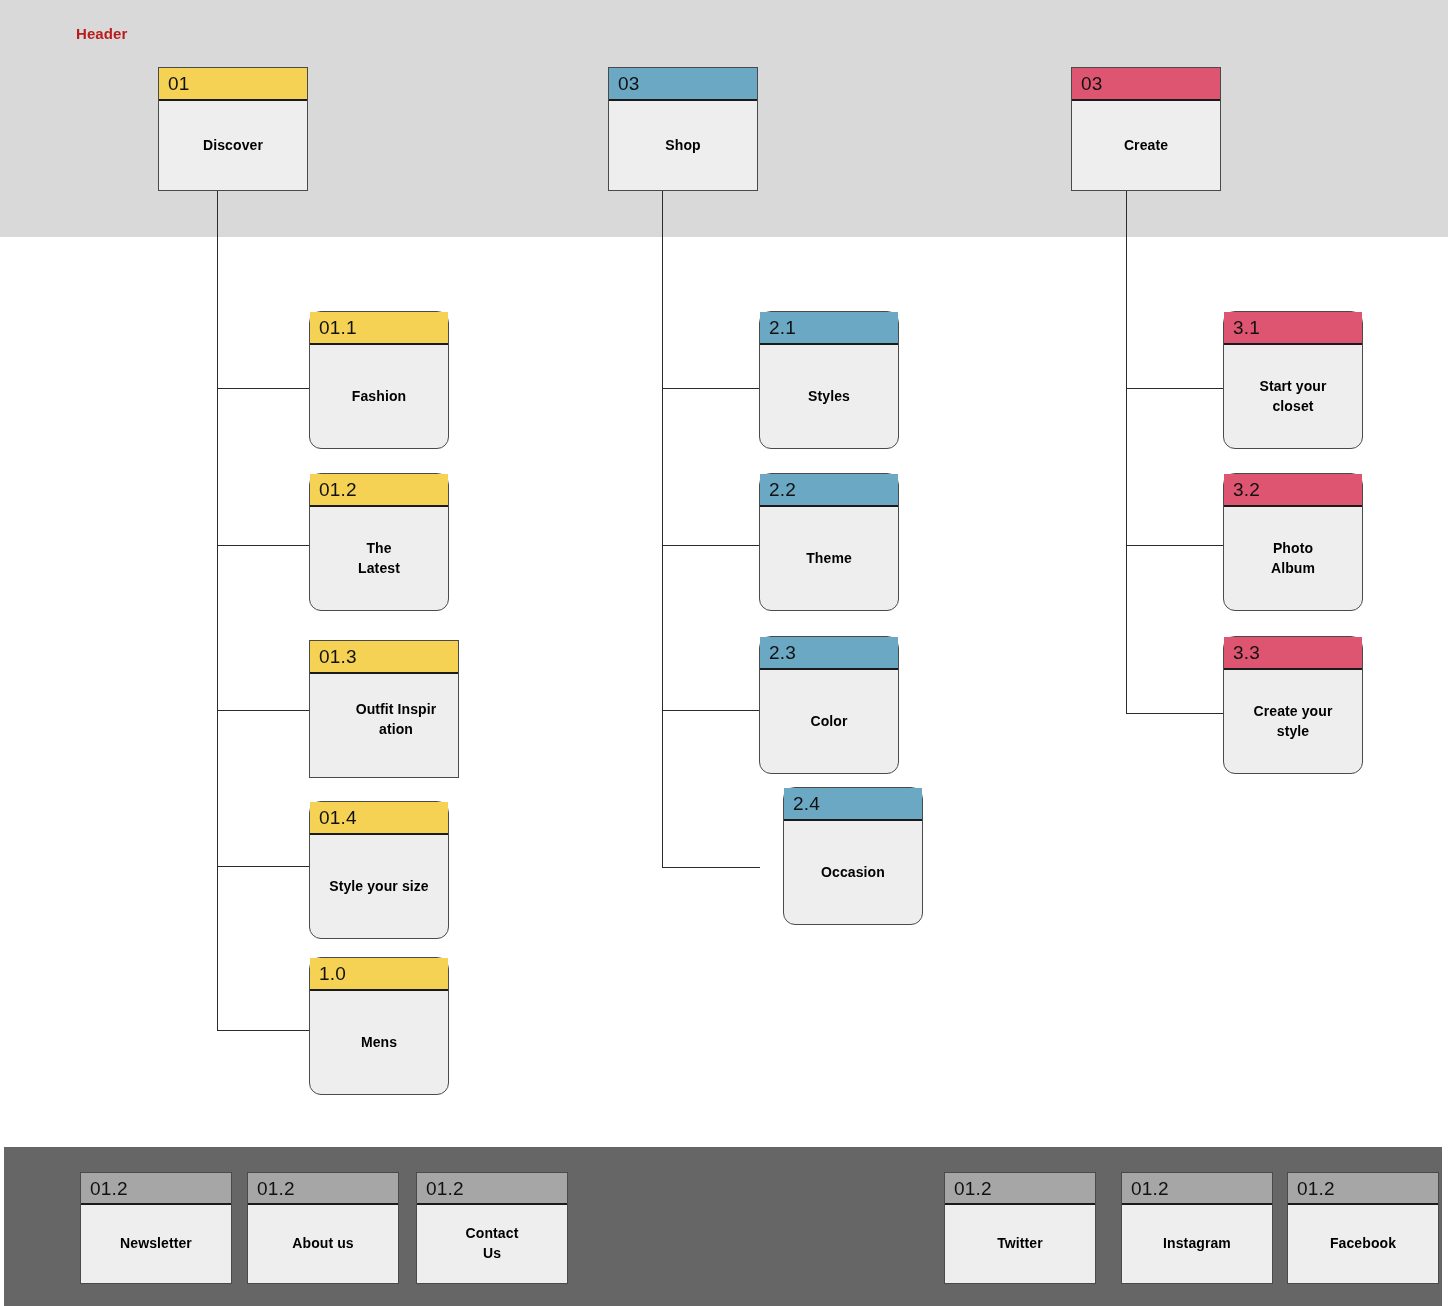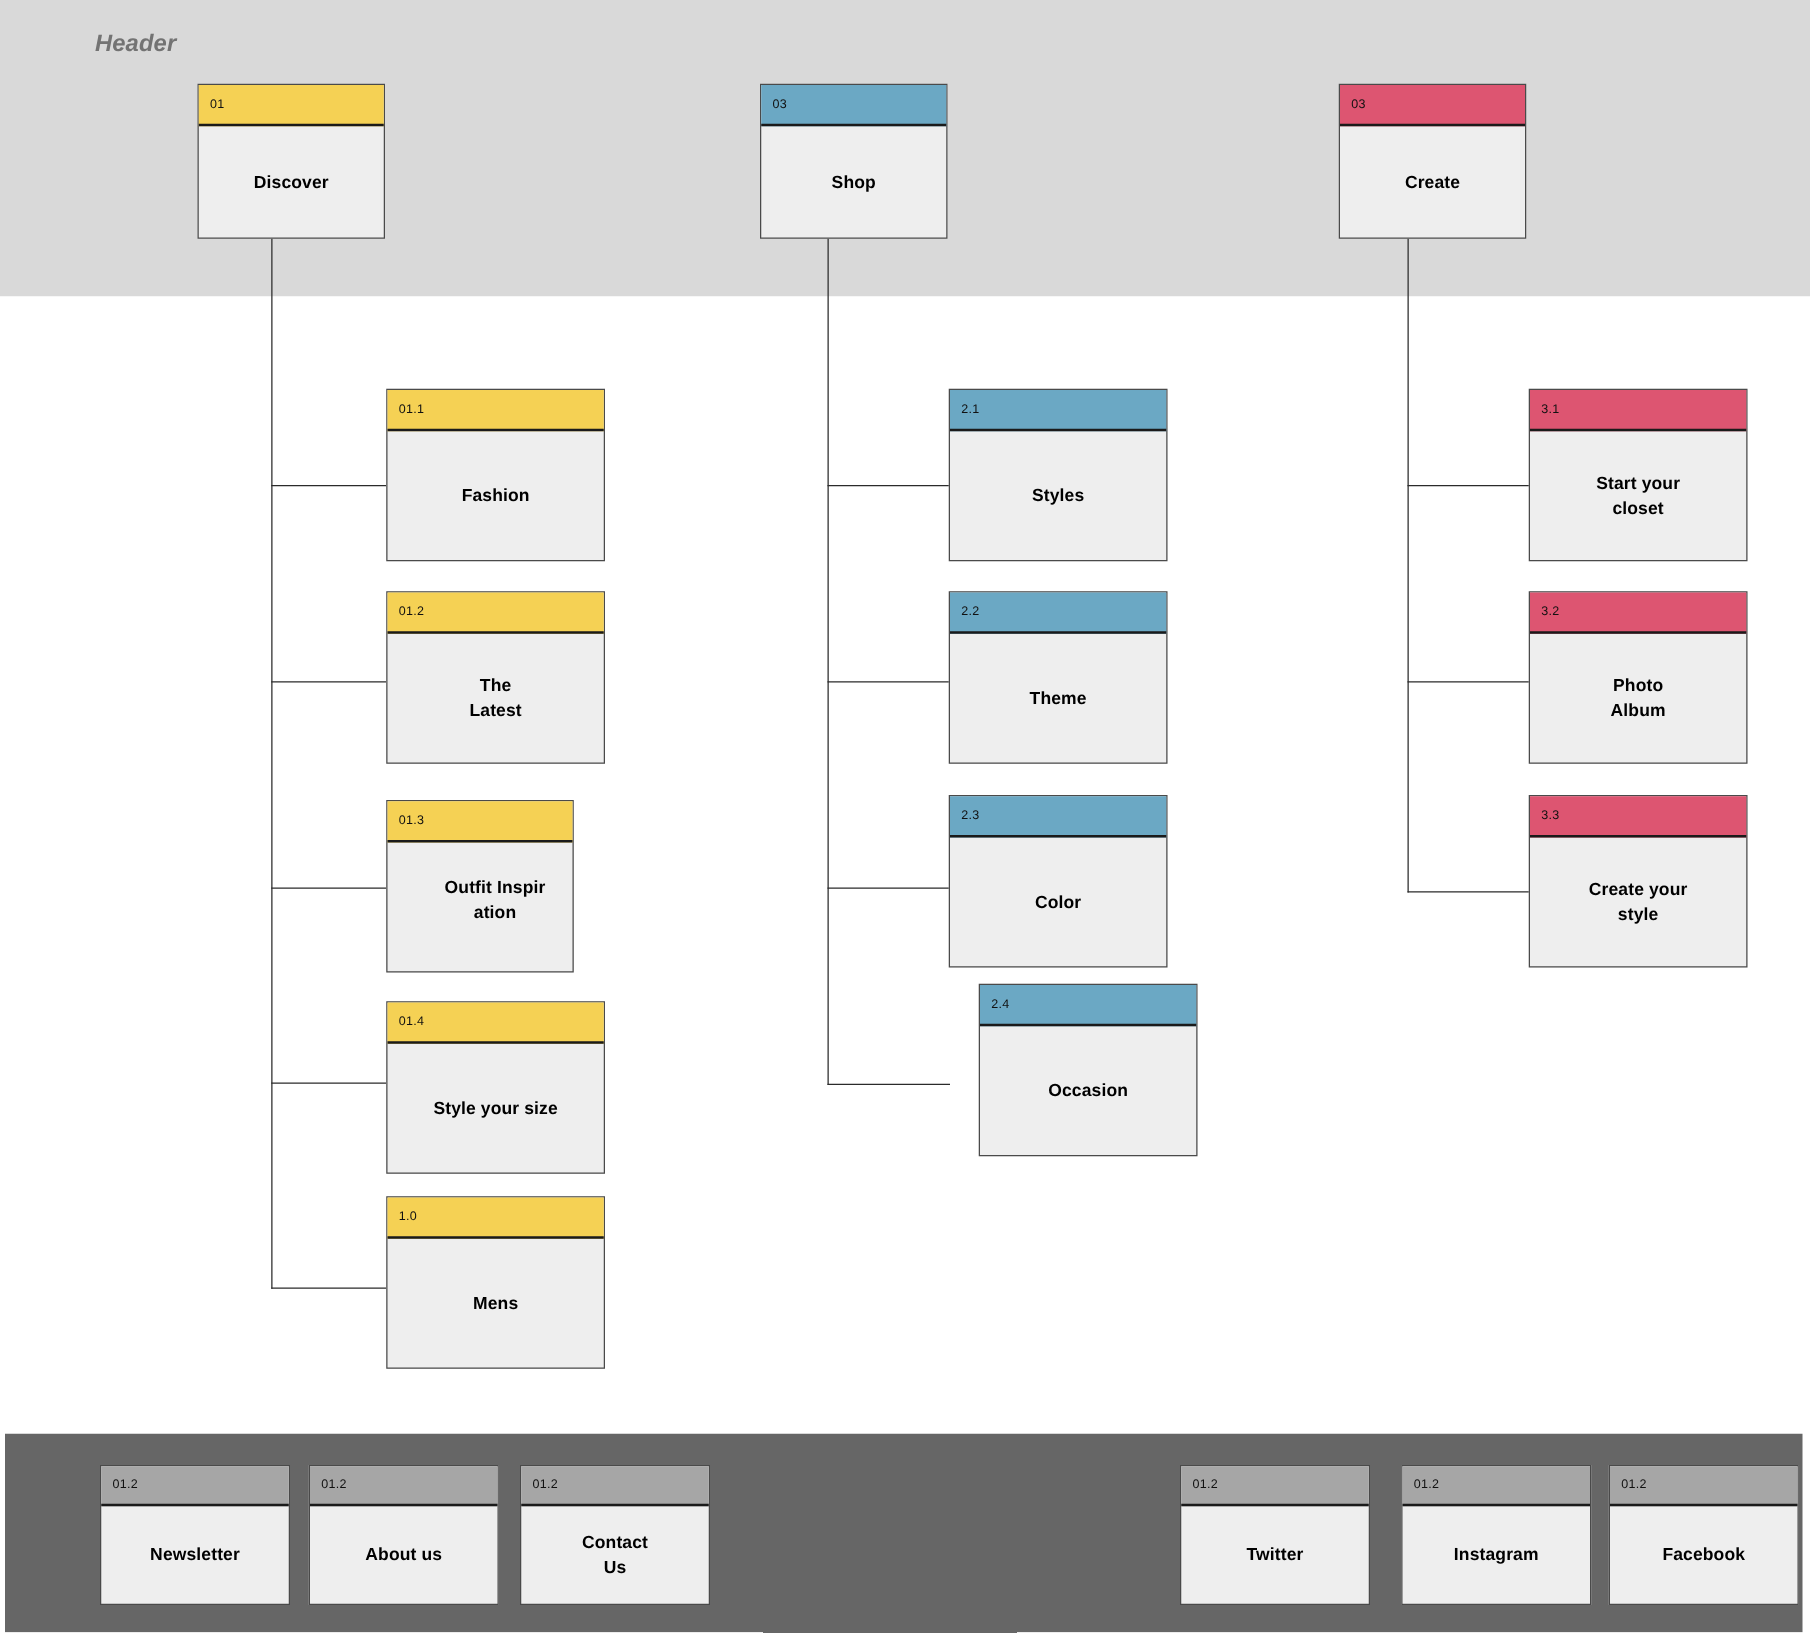--- a/index.html
+++ b/index.html
@@ -34,25 +34,24 @@
     left: 4px;
     top: 1147px;
     width: 1438px;
     height: 159px;
     background: #666666;
   }
   .band-title {
     position: absolute;
     left: 76px;
     top: 25px;
-    font-size: 19px;
+    font-size: 15px;
     font-weight: bold;
-    color: #737373;
+    color: #b91c1c;
     letter-spacing: 0.1px;
-    font-style: italic;
   }
 
   
   .conn {
     position: absolute;
     background: #2b2b2b;
   }
   .conn-v { width: 1.4px; }
   .conn-h { height: 1.4px; }
 
@@ -67,21 +66,21 @@
   .node-head {
     position: relative;
     box-sizing: border-box;
     height: 33px;
     border-bottom: 2px solid #1a1a1a;
     display: flex;
     align-items: center;
     padding-left: 9px;
   }
   .node-code {
-    font-size: 10px;
+    font-size: 19px;
     color: #111111;
     line-height: 1;
     letter-spacing: 0.2px;
   }
   .node-body {
     box-sizing: border-box;
     display: flex;
     align-items: center;
     justify-content: center;
     text-align: center;
@@ -95,21 +94,21 @@
     width: 100%;
     padding: 0 6px;
     box-sizing: border-box;
   }
 
   
   .node-root { width: 150px; height: 124px; }
   .node-root .node-body { height: 89px; }
 
   
-  .node-sub { width: 175px; height: 138px; }
+  .node-sub { width: 140px; height: 138px; border-radius: 12px; }
   .node-sub .node-body { height: 103px; }
 
   
   .node-sub-tall { width: 150px; height: 138px; }
   .node-sub-tall .node-body {
     height: 103px;
     align-items: flex-start;
     padding-top: 26px;
     padding-left: 24px;
   }

